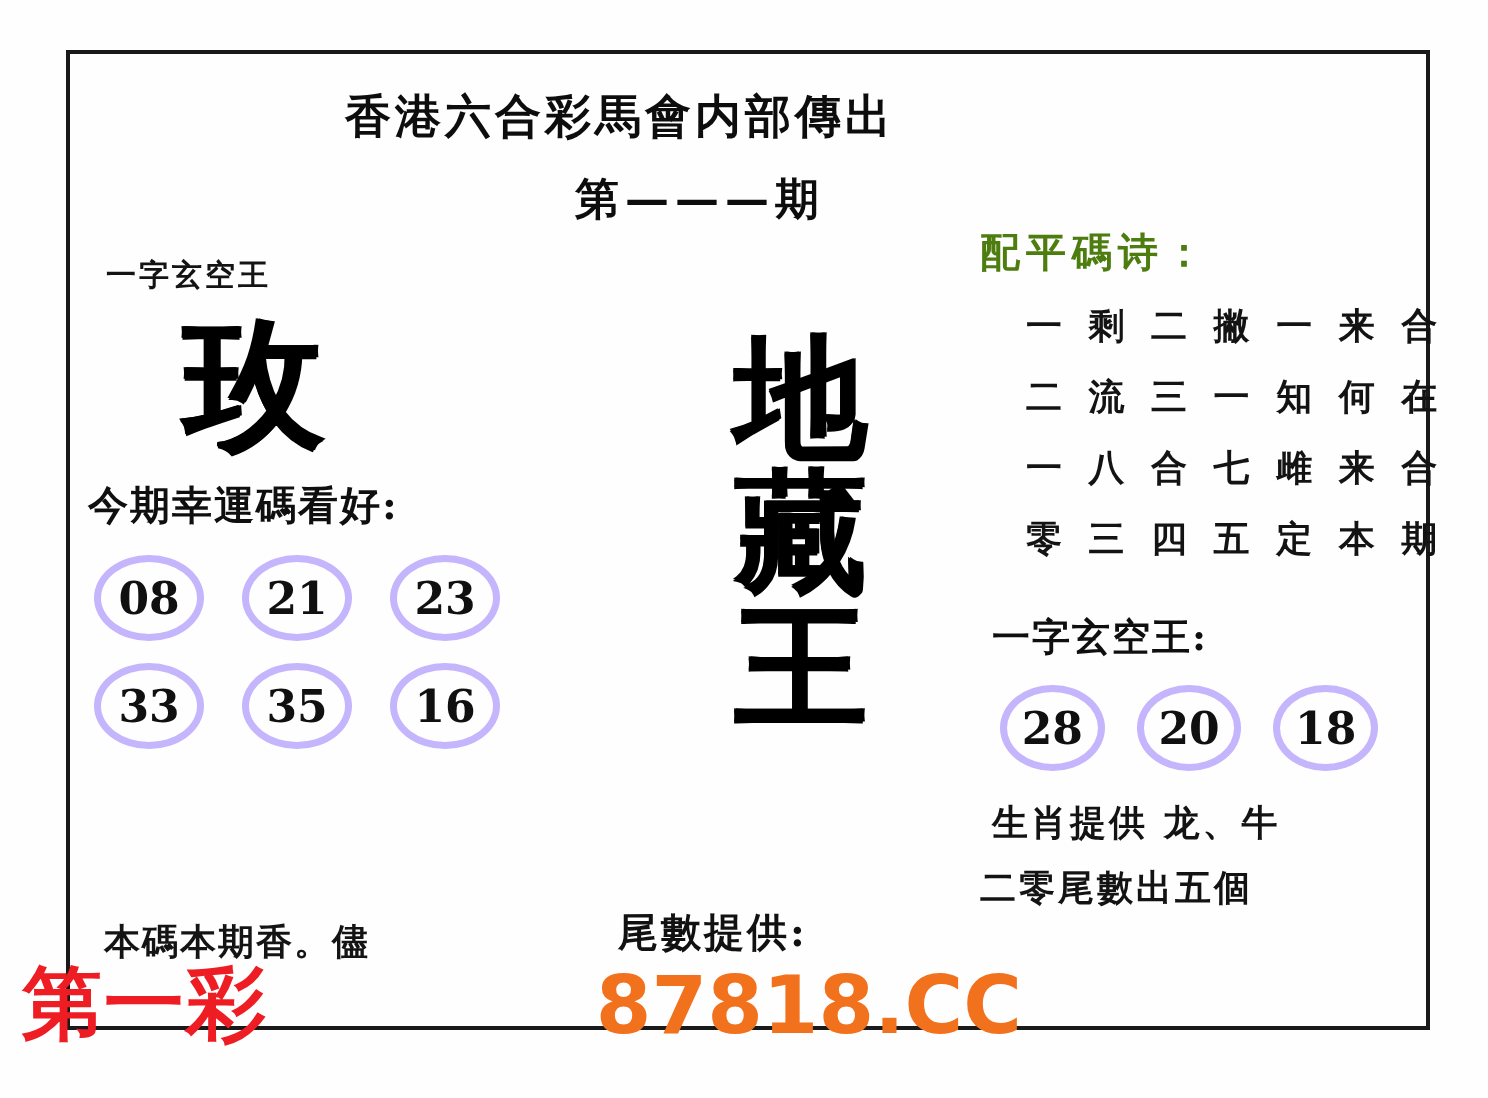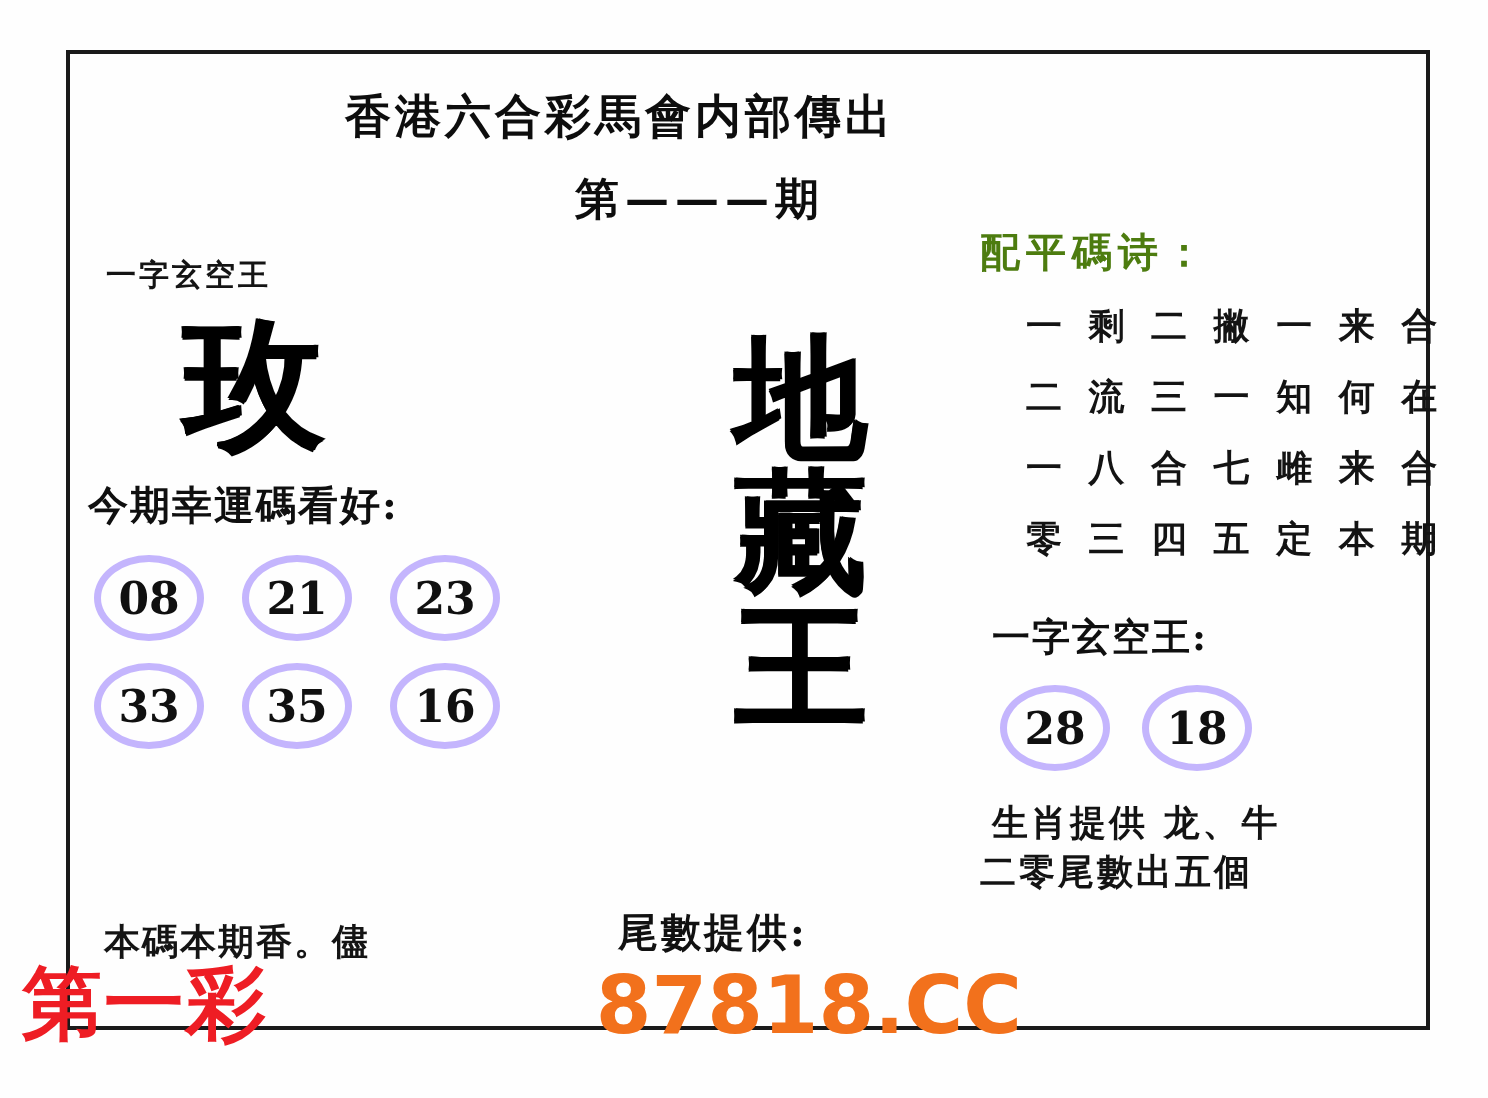--- a/index.html
+++ b/index.html
@@ -201,21 +201,21 @@
     margin-top: 28px;
     margin-left: 12px;
     font-family: "DejaVu Serif", serif;
     font-size: 36px;
     font-weight: bold;
     letter-spacing: 3px;
     color: #131313;
     white-space: nowrap;
   }
   .note-line {
-    margin-top: 0;
+    margin-top: 16px;
     font-family: "DejaVu Serif", serif;
     font-size: 36px;
     font-weight: bold;
     letter-spacing: 3px;
     color: #131313;
     white-space: nowrap;
   }
 
   
   #watermark {
@@ -286,20 +286,21 @@
 
     <div class="poem-line">一 剩 二 撇 一 来 合</div>
     <div class="poem-line">二 流 三 一 知 何 在</div>
     <div class="poem-line">一 八 合 七 雌 来 合</div>
     <div class="poem-line">零 三 四 五 定 本 期</div>
 
     <div id="special-label">一字玄空王:</div>
 
     <div id="special-balls">
       <div class="ball">28</div>
+      <div class="ball">20</div>
       <div class="ball">18</div>
     </div>
 
     <div id="zodiac-line">生肖提供  龙、牛</div>
     <div class="note-line">二零尾數出五個</div>
   </div>
 
   <div id="watermark">
     <span id="wm-red">第一彩</span>
     <span id="wm-orange">87818.CC</span>

